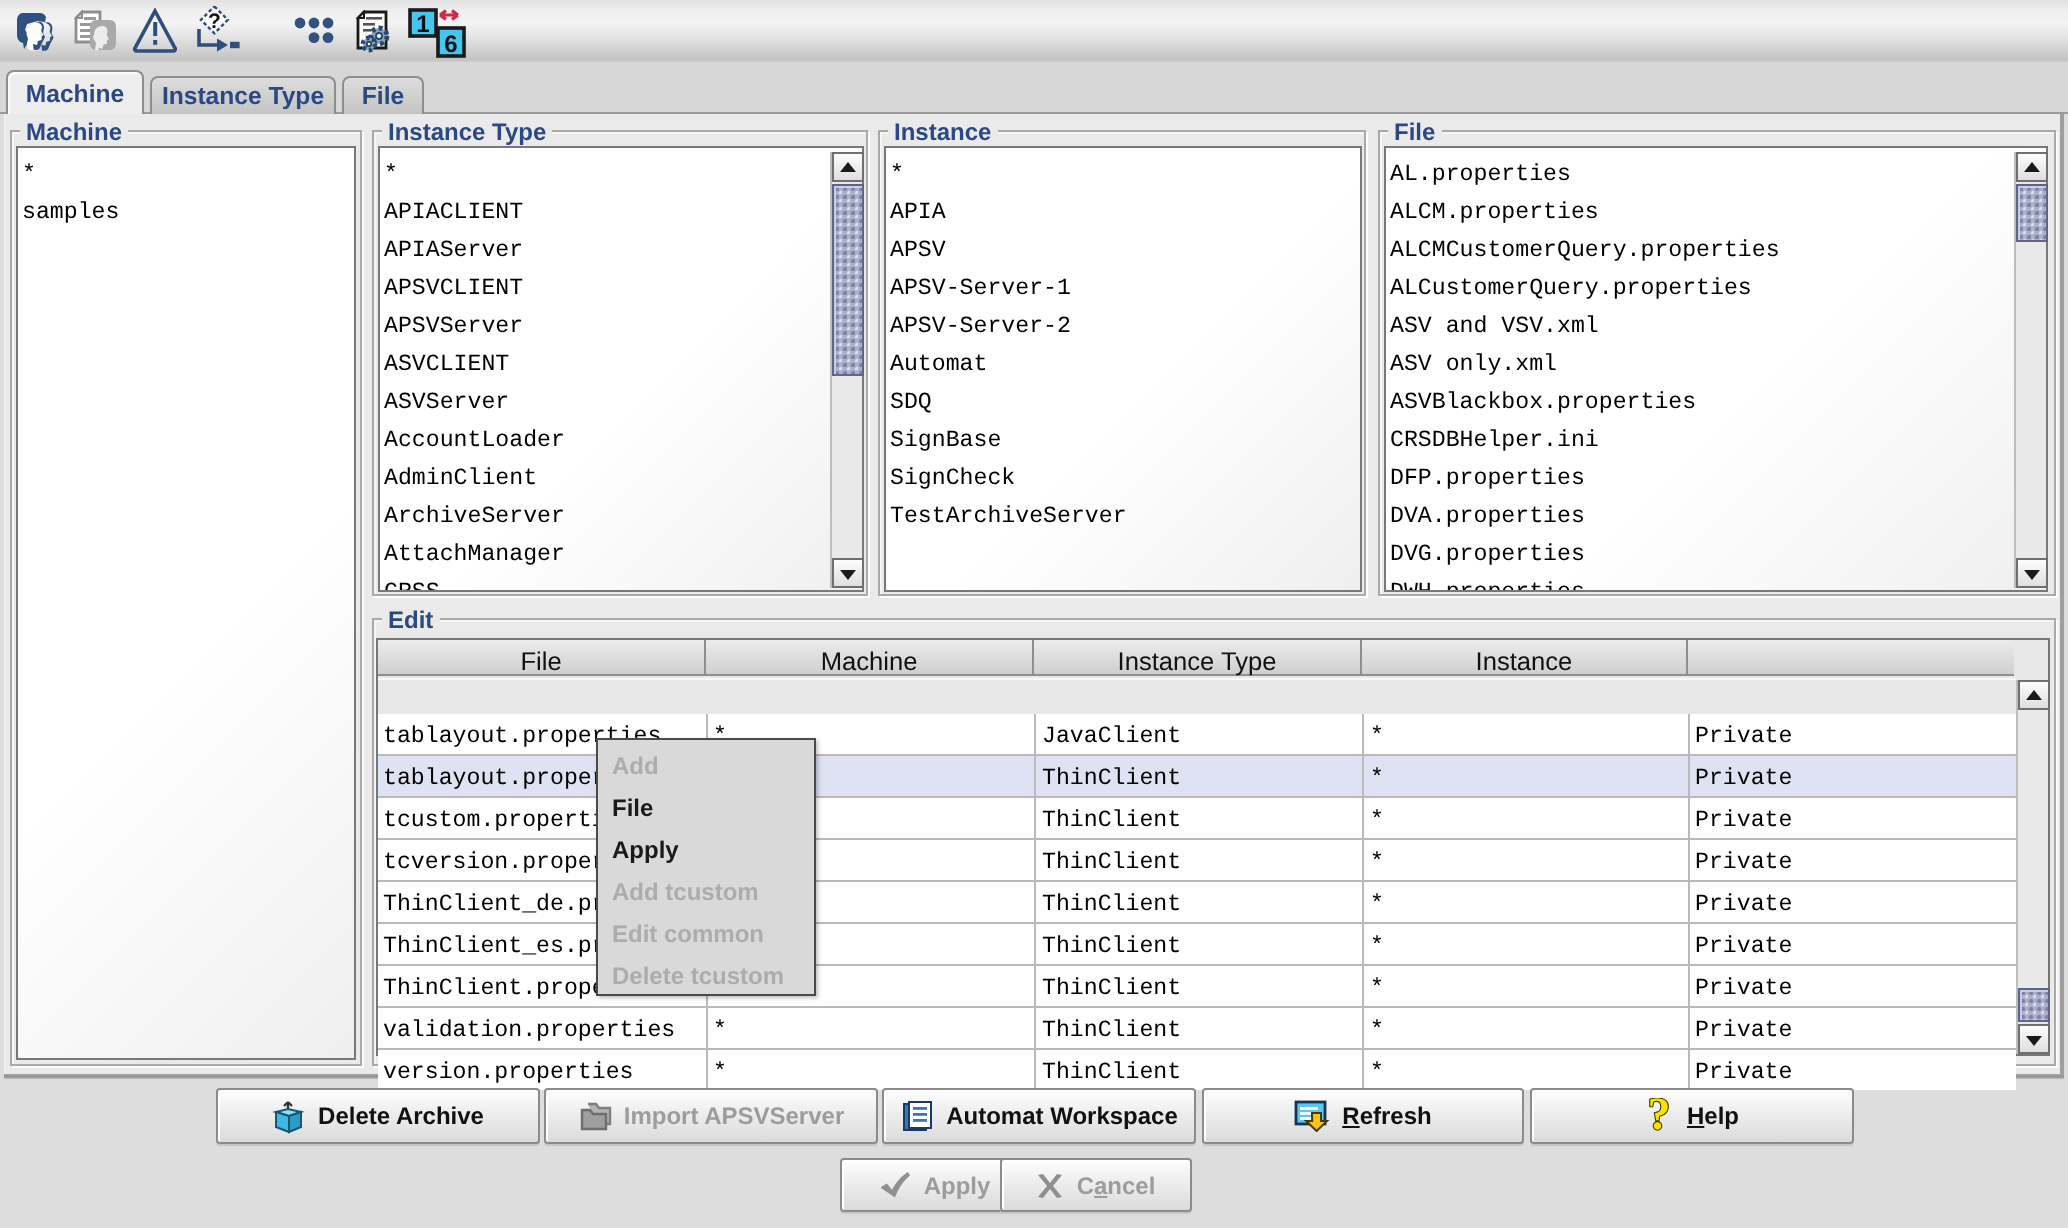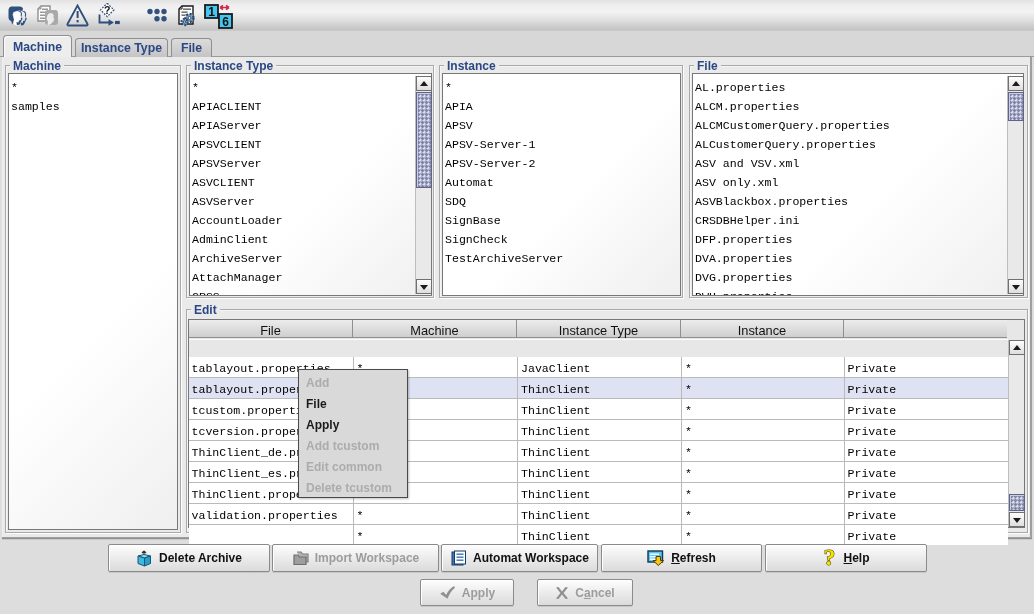--- a/index.html
+++ b/index.html
@@ -98,21 +98,21 @@
   box-shadow:inset 1px 1px 0 #FFFFFF, 0 1px 0 #C6C6C6;
   font-weight:bold; font-size:12px; color:#111; }
 .btn.dis { color:#9C9C9C; }
 .btn u { text-decoration:underline; }
 #bImpA { left:108px; top:544px; width:162px; height:28px; }
 #bImpW { left:272px; top:544px; width:167px; height:28px; }
 #bExpW { left:441px; top:544px; width:157px; height:28px; }
 #bRefr { left:601px; top:544px; width:161px; height:28px; }
 #bHelp { left:765px; top:544px; width:162px; height:28px; }
 #bApply { left:420px; top:579px; width:94px; height:27px; }
-#bCancel { left:537px; top:579px; width:96px; height:27px; }
+#bCancel { left:500px; top:579px; width:96px; height:27px; }
 </style>
 </head>
 <body>
 <div id="toolbar" class="abs">
   <svg class="abs" style="left:7px;top:5px" width="22" height="22" viewBox="0 0 22 22">
     <path d="M4 1.5 Q2 2 1.5 4.5 L1.5 13 Q2 16 4.5 16.5 L5 19.5 L7 16.5 L8.5 16.5 L8 13.5 L5.5 10 L6.5 7 L12 5.5 L15.5 6 L16 3.5 Q15 1.5 13 1.5 z" fill="#30507F"></path>
     <path d="M6.5 16.5 Q6 19 8 20 Q11 21 12.5 19.5 L13.5 17.5 L14.5 14 L13 12 L14 10.5 L13.5 8 L10.5 6.5 Q7.5 7 6.8 9.5 L6.2 12 L7 14.5 z" fill="#FDFDFD"></path>
     <path d="M10.5 6.5 Q13.5 6 14 8.5 L13.6 10.5 L14.8 12.5 L13.8 13.2 L13.8 15 L12 15.5 L11.5 17.5 L9.5 17 L9.8 19.8 Q11.5 20.5 12.8 19.3 L14 16.5 L15.5 13.5 L14.5 11.5 L15 9 Q15 6.5 13 5.8 z" fill="#30507F"></path>
     <path d="M15 6.3 Q17.8 6.8 18.2 9 L17.8 11 L19 13 L18 13.6 L18 15.4 L16.2 15.9 L15.7 17.9 L13.7 17.4 L14 20.2 Q15.8 20.8 17 19.6 L18.2 16.8 L19.8 13.8 L18.8 11.8 L19.2 9.2 Q19.2 6.8 17.2 6.1 z" fill="#30507F"></path>
   </svg>
@@ -260,21 +260,21 @@
 <div id="tblBody" class="abs">
   <div id="selrow"></div>
   <div class="trow" style="top:0"><i style="left:0">tablayout.properties</i><i style="left:165px">*</i><i style="left:329.5px">JavaClient</i><i style="left:493.5px">*</i><i style="left:656px">Private</i></div>
   <div class="trow" style="top:21px"><i style="left:0">tablayout.properties</i><i style="left:165px">*</i><i style="left:329.5px">ThinClient</i><i style="left:493.5px">*</i><i style="left:656px">Private</i></div>
   <div class="trow" style="top:42px"><i style="left:0">tcustom.properties</i><i style="left:165px">*</i><i style="left:329.5px">ThinClient</i><i style="left:493.5px">*</i><i style="left:656px">Private</i></div>
   <div class="trow" style="top:63px"><i style="left:0">tcversion.properties</i><i style="left:165px">*</i><i style="left:329.5px">ThinClient</i><i style="left:493.5px">*</i><i style="left:656px">Private</i></div>
   <div class="trow" style="top:84px"><i style="left:0">ThinClient_de.properties</i><i style="left:165px">*</i><i style="left:329.5px">ThinClient</i><i style="left:493.5px">*</i><i style="left:656px">Private</i></div>
   <div class="trow" style="top:105px"><i style="left:0">ThinClient_es.properties</i><i style="left:165px">*</i><i style="left:329.5px">ThinClient</i><i style="left:493.5px">*</i><i style="left:656px">Private</i></div>
   <div class="trow" style="top:126px"><i style="left:0">ThinClient.properties</i><i style="left:165px">*</i><i style="left:329.5px">ThinClient</i><i style="left:493.5px">*</i><i style="left:656px">Private</i></div>
   <div class="trow" style="top:147px"><i style="left:0">validation.properties</i><i style="left:165px">*</i><i style="left:329.5px">ThinClient</i><i style="left:493.5px">*</i><i style="left:656px">Private</i></div>
-  <div class="trow" style="top:168px"><i style="left:165px">*</i><i style="left:329.5px">ThinClient</i><i style="left:493.5px">*</i><i style="left:656px">Private</i></div>
+  <div class="trow" style="top:168px"><i style="left:0">version.properties</i><i style="left:165px">*</i><i style="left:329.5px">ThinClient</i><i style="left:493.5px">*</i><i style="left:656px">Private</i></div>
   <div class="rowline" style="top:20px"></div>
   <div class="rowline" style="top:41px"></div>
   <div class="rowline" style="top:62px"></div>
   <div class="rowline" style="top:83px"></div>
   <div class="rowline" style="top:104px"></div>
   <div class="rowline" style="top:125px"></div>
   <div class="rowline" style="top:146px"></div>
   <div class="rowline" style="top:167px"></div>
   <div class="colline" style="left:164px"></div>
   <div class="colline" style="left:328px"></div>
@@ -308,21 +308,21 @@
     <path d="M2 6 L8.5 8 V16 L2 13.5 z" fill="#3FB7E3" stroke="#15586F" stroke-width="1"></path>
     <path d="M8.5 8 L14.5 6 V13.5 L8.5 16 z" fill="#2A9CCB" stroke="#15586F" stroke-width="1"></path>
   </svg>
   <span>Delete Archive</span>
   </div>
 <div id="bImpW" class="btn dis">
   <svg width="17" height="17" viewBox="0 0 17 17">
     <path d="M5 2 h4 l1.5 2 H16 v8 H10" fill="#B3B3B3" stroke="#7E7E7E" stroke-width="1.2"></path>
     <path d="M2 5 h4 l1.5 2 H14 v7.5 H2 z" fill="#9E9E9E" stroke="#6E6E6E" stroke-width="1.2"></path>
   </svg>
-  <span>Import Workspace</span>
+  <span>Import APSVServer</span>
   </div>
 <div id="bExpW" class="btn">
   <svg width="17" height="17" viewBox="0 0 17 17">
     <rect x="2" y="2" width="11" height="13" fill="#3F74B5" stroke="#173A66"></rect>
     <rect x="4.5" y="1" width="11" height="13" fill="#FFF" stroke="#173A66"></rect>
     <rect x="6.5" y="3.5" width="7" height="1.4" fill="#3F74B5"></rect>
     <rect x="6.5" y="6.5" width="7" height="1.4" fill="#3F74B5"></rect>
     <rect x="6.5" y="9.5" width="7" height="1.4" fill="#3F74B5"></rect>
   </svg>
   <span>Automat Workspace</span>

